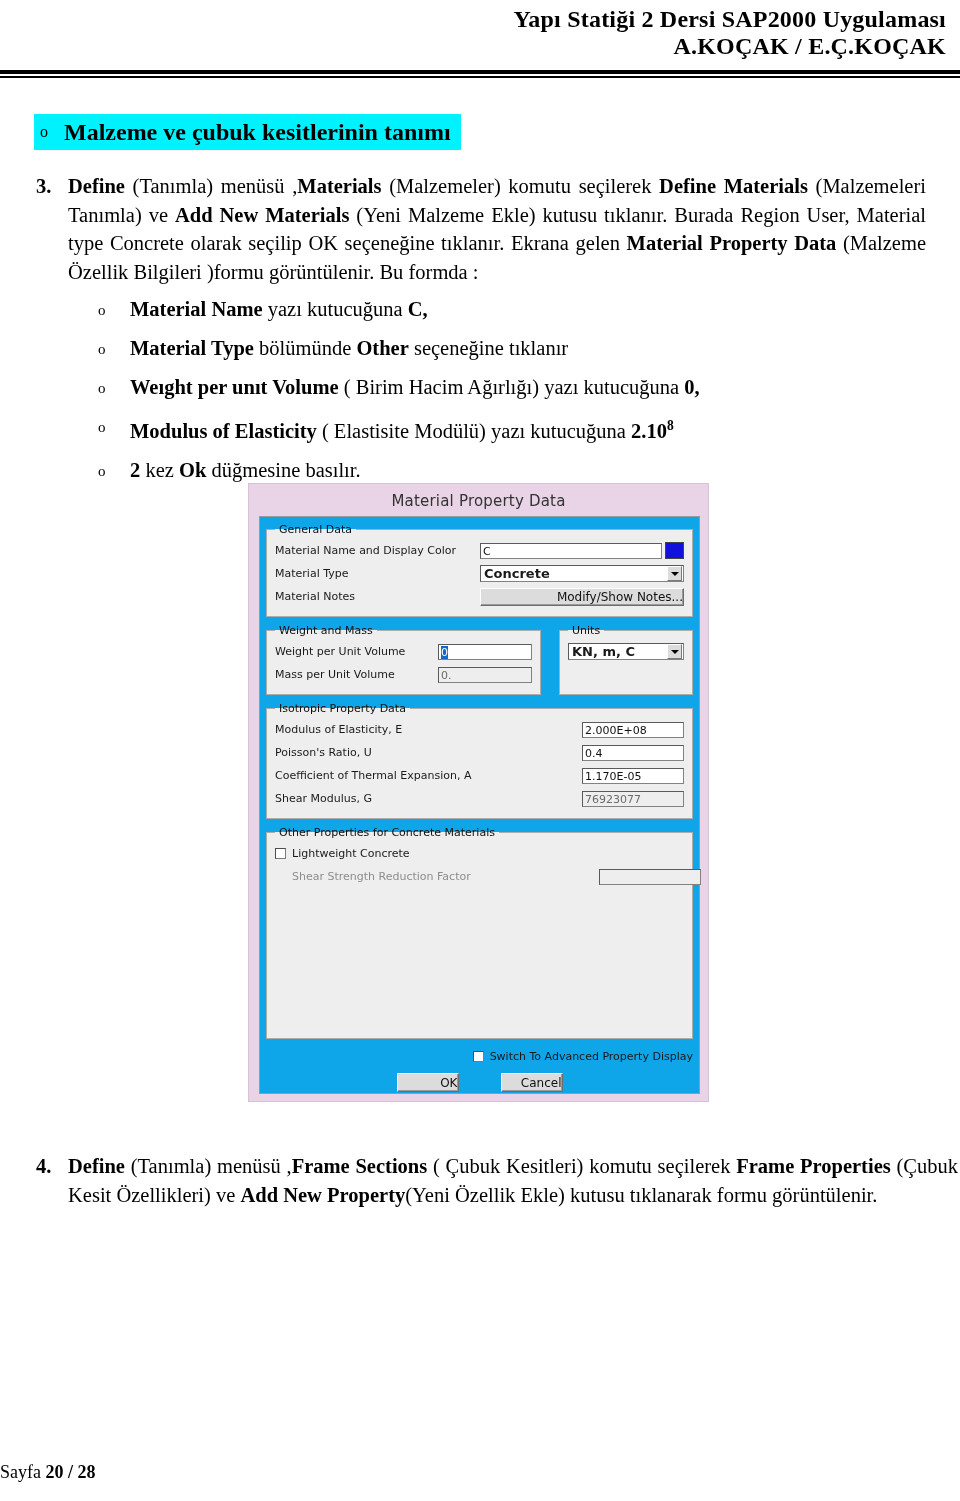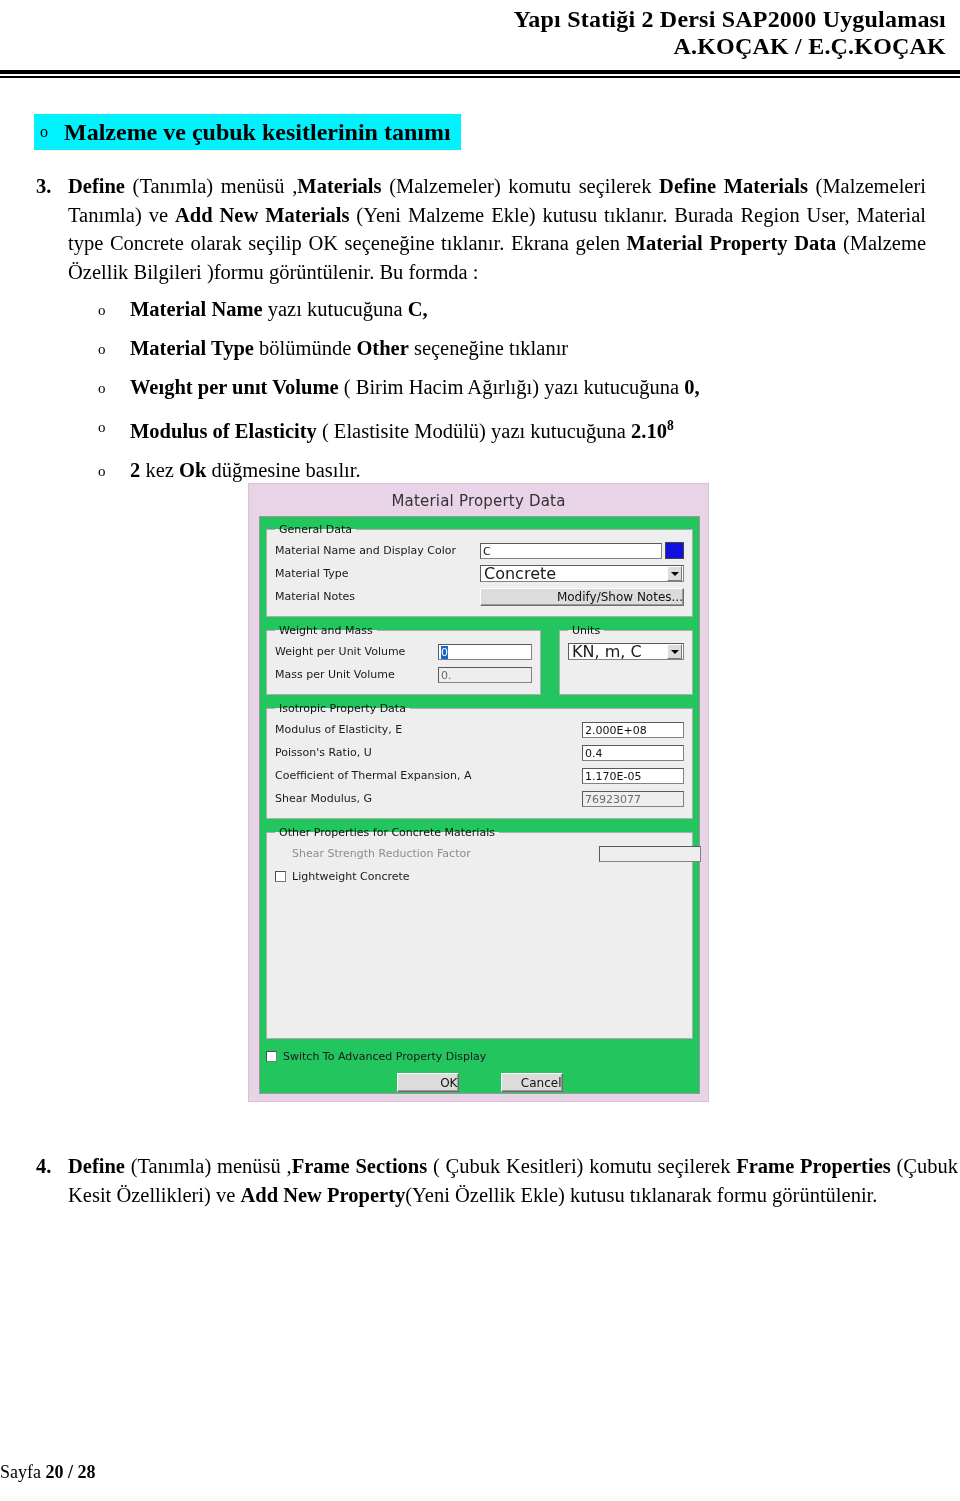--- a/index.html
+++ b/index.html
@@ -107,21 +107,21 @@
     font-family:"DejaVu Sans", sans-serif;
     font-size:15px;
     color:#333;
     background:#e9d3e6;
     letter-spacing:.2px;
   }
   .dlg-body{
     position:absolute;
     left:10px;top:32px;
     width:441px;height:578px;
-    background:#22c55e;
+    background:#0ea5e9;
     border:1px solid #9a9a9a;
     box-sizing:border-box;
     padding:6px;
     font-family:"DejaVu Sans", sans-serif;
     font-size:10.5px;
     color:#1a1a1a;
   }
   fieldset.grp{
     border:1px solid #adadad;
     margin:0 0 7px 0;
@@ -155,21 +155,21 @@
   .tfield.dis{background:#eeeeee;color:#6b6b6b;}
   .tfield.sel span{background:#1469c8;color:#fff;}
   .swatch{
     width:19px;height:17px;background:#1111dd;
     border:1px solid #444;margin-left:3px;box-sizing:border-box;
   }
   .combo{
     background:#fff;border:1px solid #828282;
     border-top-color:#5a5a5a;border-left-color:#5a5a5a;
     height:17px;display:flex;align-items:center;
-    font-size:16px;box-sizing:border-box;
+    font-size:13px;box-sizing:border-box;font-weight:bold;
   }
   .combo .ctext{flex:1;padding-left:3px;}
   .combo .carrow{
     width:15px;height:15px;margin:0 1px 0 0;
     background:#dcdcdc;border:1px solid #fff;
     border-right-color:#7a7a7a;border-bottom-color:#7a7a7a;
     display:flex;align-items:center;justify-content:center;
     box-sizing:border-box;
   }
   .tri{
@@ -332,32 +332,32 @@
         </div>
         <div class="row">
           <span class="lbl">Shear Modulus,  G</span>
           <span class="spacer"></span>
           <span class="tfield dis" style="width:102px;">76923077</span>
         </div>
       </fieldset>
 
       <fieldset class="grp" style="height:200px;">
         <legend>Other Properties for Concrete Materials</legend>
+        <div class="row">
+          <span class="chk"></span>
+          <span class="lbl">Lightweight Concrete</span>
+        </div>
         <div class="row" style="padding-left:17px;">
           <span class="lbl dis-txt">Shear Strength Reduction Factor</span>
           <span class="spacer"></span>
           <span class="tfield dis" style="width:102px;margin-right:-17px;"></span>
         </div>
-        <div class="row">
-          <span class="chk"></span>
-          <span class="lbl">Lightweight Concrete</span>
-        </div>
       </fieldset>
 
-      <div class="row" style="margin-top:2px;">
+      <div class="row" style="margin-top:2px;justify-content:flex-end;">
         <span class="chk"></span>
         <span class="lbl">Switch To Advanced Property Display</span>
       </div>
 
       <div class="row" style="justify-content:center;gap:42px;margin-top:5px;">
         <span class="btn" style="width:62px;height:19px;line-height:18px;">OK</span>
         <span class="btn" style="width:62px;height:19px;line-height:18px;">Cancel</span>
       </div>
 
     </div>

